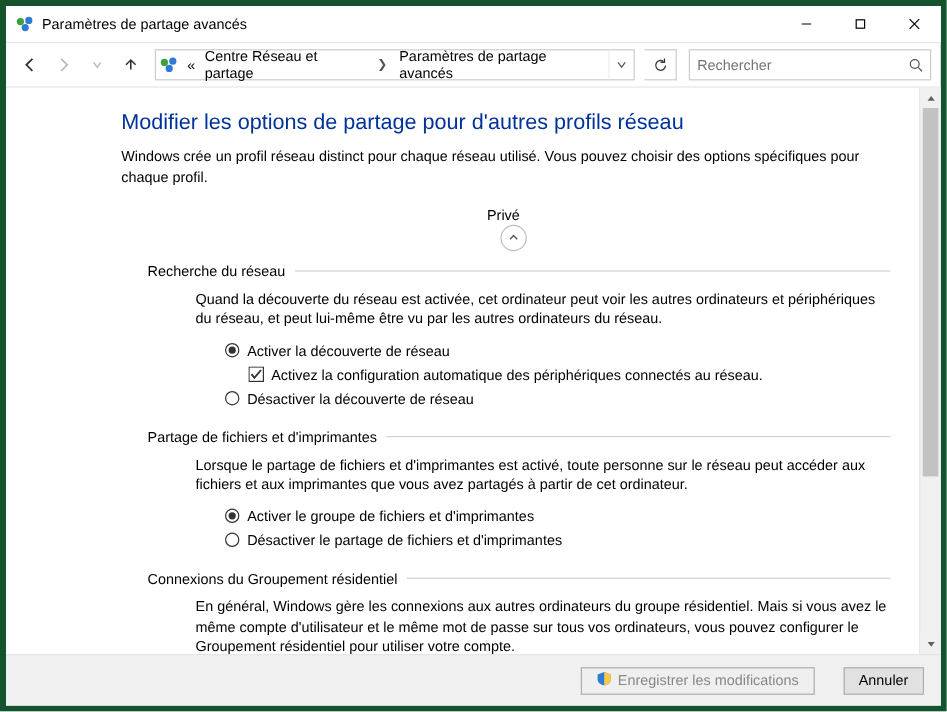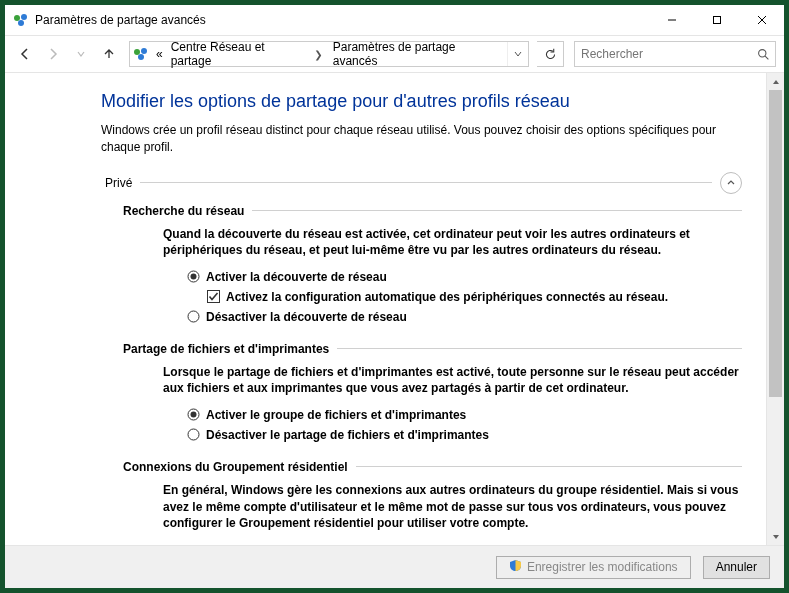--- a/index.html
+++ b/index.html
@@ -148,35 +148,35 @@
   .page-desc {
     margin: 0 0 16px 0;
     line-height: 1.4;
     max-width: 640px;
   }
 
   .profile-header {
     display:flex; align-items:center; margin: 8px 0 10px 0;
     position:relative;
     margin-left: 4px;
+    flex-direction: column;
   }
   .profile-header .profile-label { padding-right:8px; }
   .profile-header .rule {
     flex:1; border-top:1px solid #d0d0d0; height:0;
   }
   .profile-header .chev {
     width:20px; height:20px; border:1px solid #bdbdbd; border-radius:50%;
     display:flex; align-items:center; justify-content:center;
     margin-left:8px; font-size:10px; color:#555; background:#fff;
   }
 
   .section {
     margin-left: 22px;
     margin-bottom: 16px;
-    font-weight: bold;
   }
   .section-header {
     display:flex; align-items:center; margin-bottom:8px;
   }
   .section-header .section-label { padding-right:8px; }
   .section-header .rule { flex:1; border-top:1px solid #d0d0d0; height:0; }
 
   .section-body {
     margin-left: 40px;
     max-width: 580px;
@@ -195,21 +195,21 @@
   }
   .radio-glyph svg, .check-glyph svg { width:13px; height:13px; }
   .sub-indent { margin-left: 20px; }
 
   
   .footer {
     height: 42px;
     border-top:1px solid #e5e5e5;
     background:#f0f0f0;
     display:flex; align-items:center; justify-content:flex-end;
-    padding: 0 14px; gap:12px;
+    padding: 0 14px; gap:24px;
   }
   .btn {
     height:23px; padding: 0 12px;
     border:1px solid #adadad; background:#e1e1e1;
     font-size:12px; font-family:inherit;
     display:flex; align-items:center; gap:5px;
   }
   .btn.disabled { color:#888; background:#efefef; }
   .shield-icon svg { width:13px; height:13px; }
 

